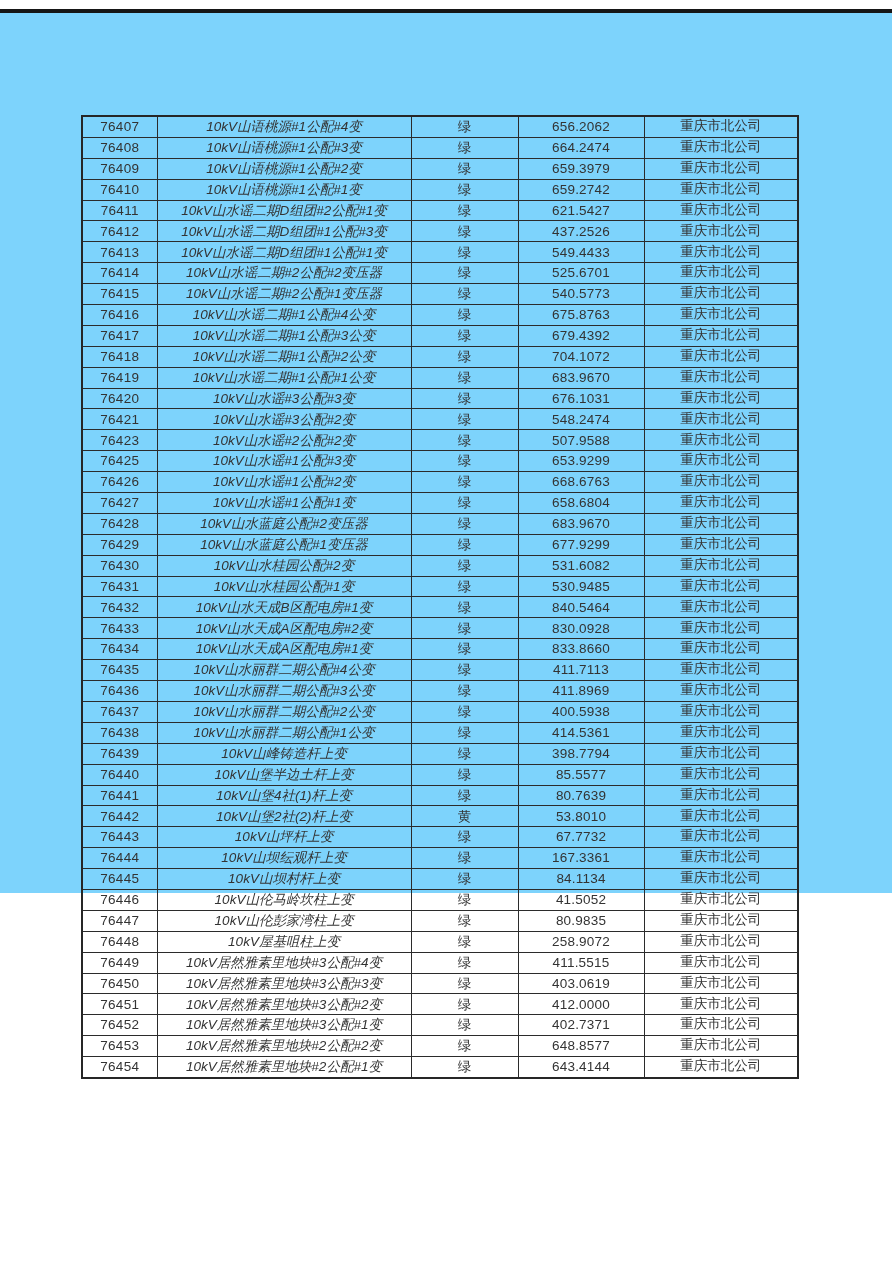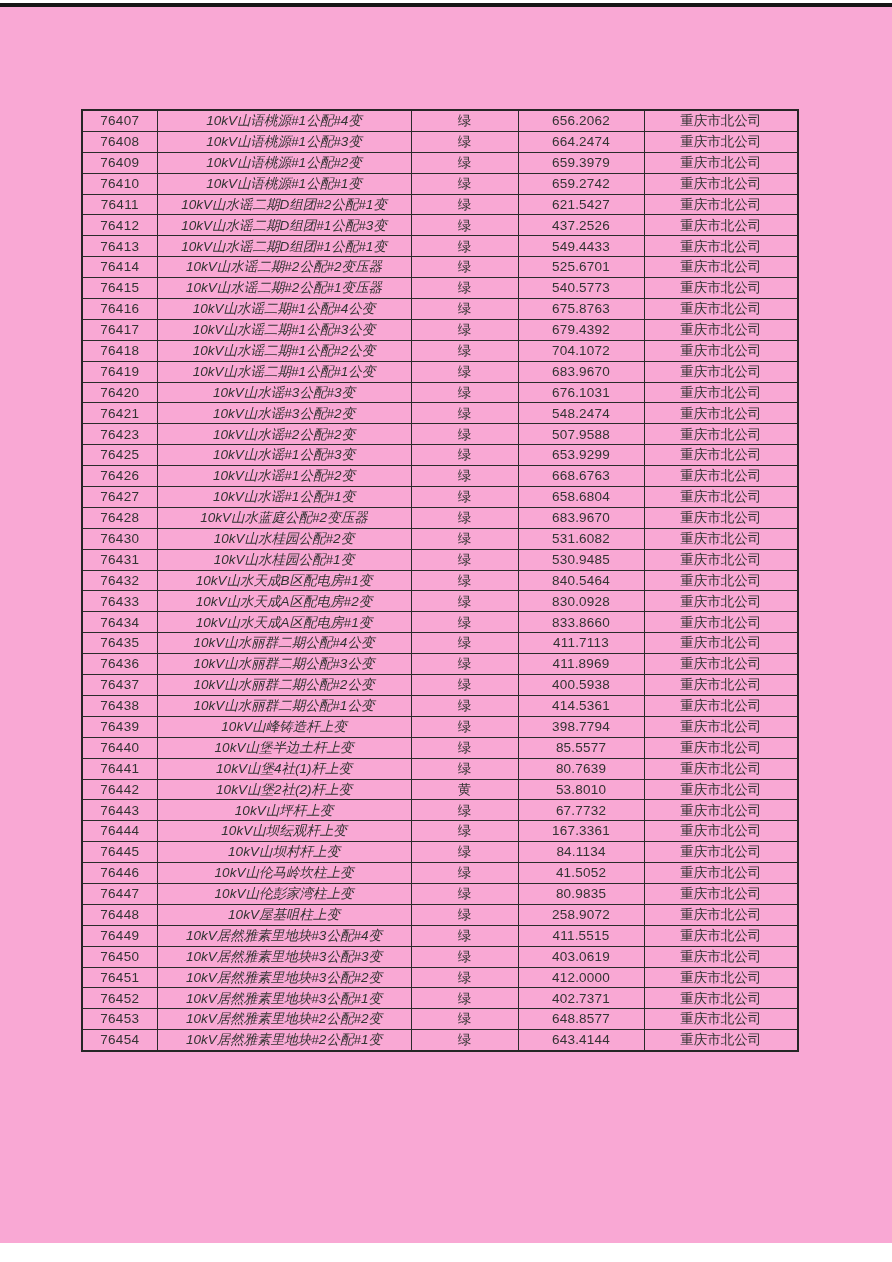--- a/index.html
+++ b/index.html
@@ -9,24 +9,24 @@
   body {
     width: 892px;
     height: 1262px;
     background: #ffffff;
     position: relative;
     font-family: "Liberation Sans", "DejaVu Sans", sans-serif;
     overflow: hidden;
   }
   .page {
     position: absolute;
-    left: 0; top: 3px;
+    left: 0; top: 9px;
     width: 892px;
-    height: 1240px;
-    background: #f9a8d4;
+    height: 884px;
+    background: #7dd3fc;
   }
   .top-bar {
     position: absolute;
     left: 0; top: 0;
     width: 892px;
     height: 4px;
     background: #161616;
   }
   table.data-table {
     position: absolute;
@@ -45,21 +45,21 @@
     vertical-align: middle;
     font-size: 13.5px;
     color: #333333;
     white-space: nowrap;
     overflow: hidden;
     line-height: 1;
   }
   td.c-id     { letter-spacing: 0.3px; }
   td.c-name   { font-size: 13.2px; font-style: italic; }
   td.c-value  { letter-spacing: 0.2px; }
-  td.c-company{ font-size: 13.2px; }
+  td.c-company{ font-size: 13.2px; font-family: Liberation Mono, monospace; }
 </style>
 </head>
 <body>
 
 <div class="page">
   <div class="top-bar" style="background: rgb(22, 22, 22);"></div>
   <table class="data-table">
     <colgroup>
       <col style="width:75px">
       <col style="width:254px">
@@ -202,20 +202,27 @@
           <td class="c-company">重庆市北公司</td>
         </tr>
         <tr>
           <td class="c-id">76428</td>
           <td class="c-name">10kV山水蓝庭公配#2变压器</td>
           <td class="c-status">绿</td>
           <td class="c-value">683.9670</td>
           <td class="c-company">重庆市北公司</td>
         </tr>
         <tr>
+          <td class="c-id">76429</td>
+          <td class="c-name">10kV山水蓝庭公配#1变压器</td>
+          <td class="c-status">绿</td>
+          <td class="c-value">677.9299</td>
+          <td class="c-company">重庆市北公司</td>
+        </tr>
+        <tr>
           <td class="c-id">76430</td>
           <td class="c-name">10kV山水桂园公配#2变</td>
           <td class="c-status">绿</td>
           <td class="c-value">531.6082</td>
           <td class="c-company">重庆市北公司</td>
         </tr>
         <tr>
           <td class="c-id">76431</td>
           <td class="c-name">10kV山水桂园公配#1变</td>
           <td class="c-status">绿</td>

